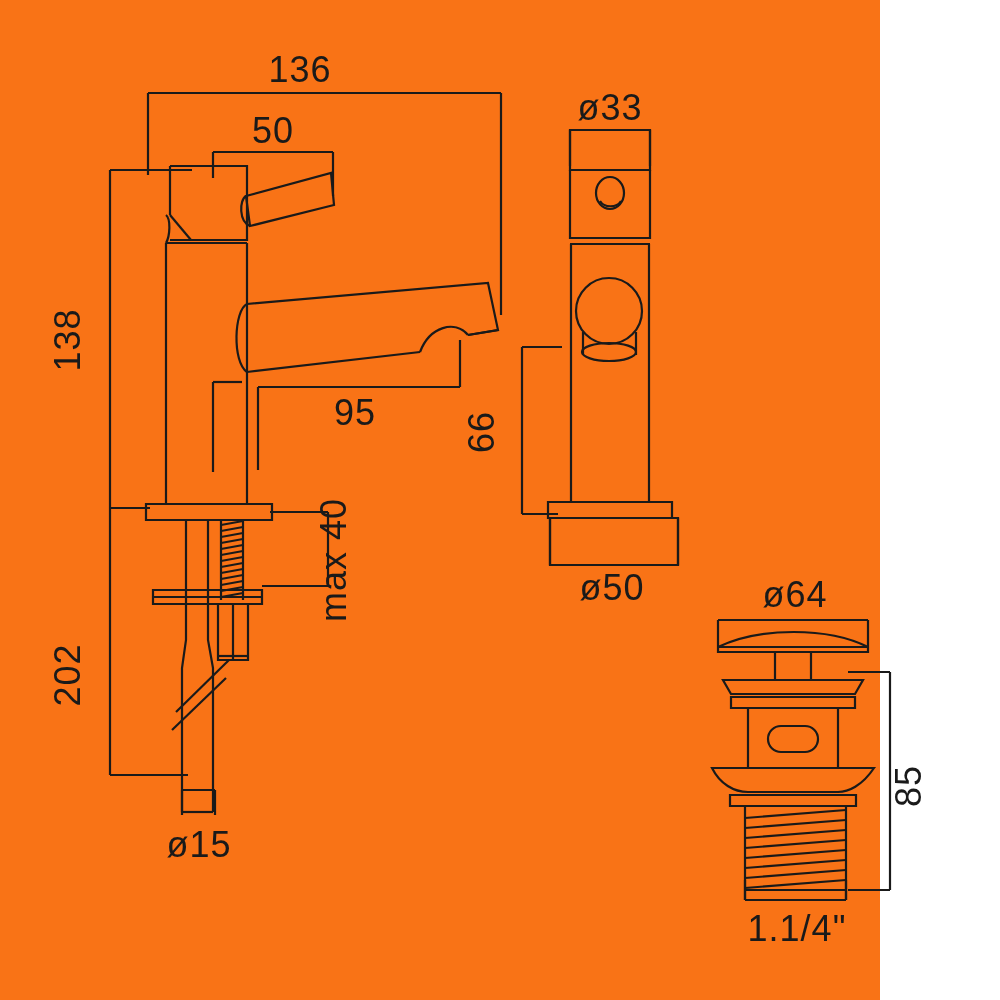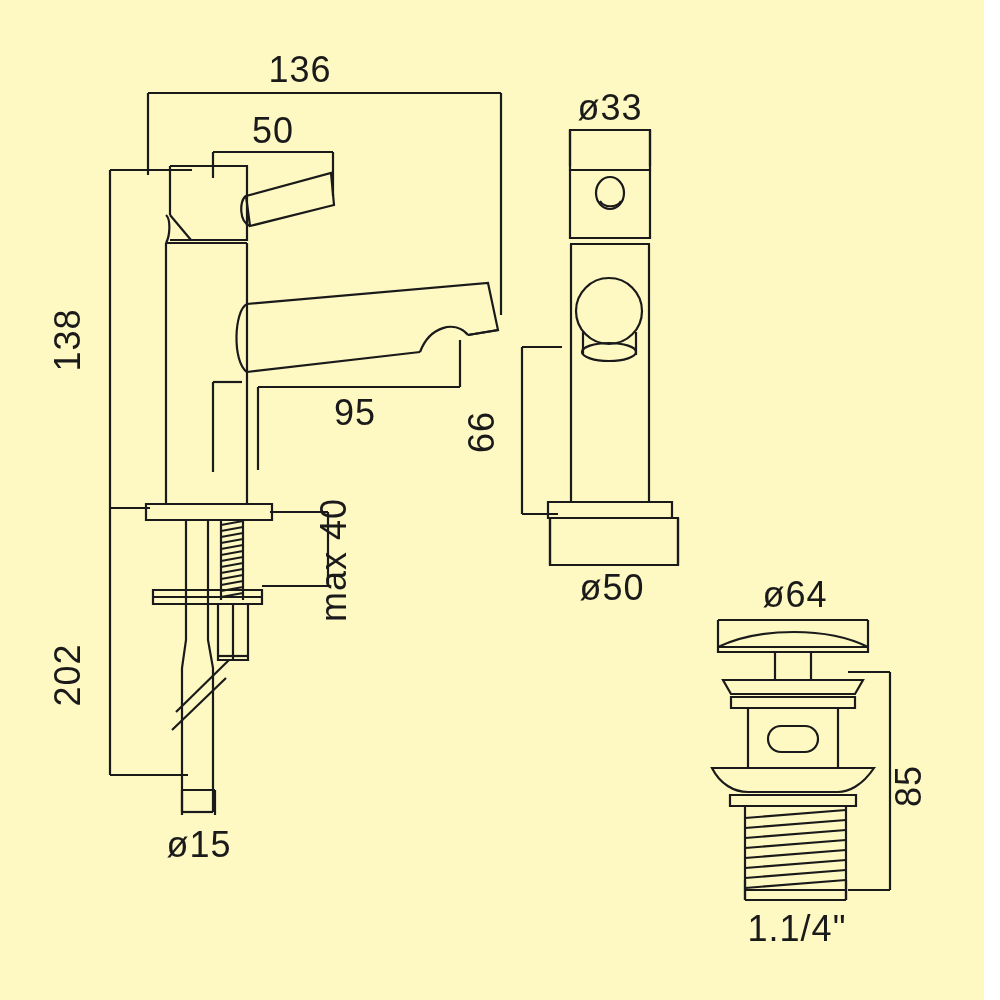--- a/index.html
+++ b/index.html
@@ -2,21 +2,21 @@
 <html><head>
 <meta charset="utf-8">
 <title>Technical Drawing</title>
 <style>
   html,body{margin:0;padding:0;background:#ffffff;}
   body{
     width:1000px;height:1000px;overflow:hidden;
     font-family:"Liberation Sans", sans-serif;
     background:#ffffff;
   }
-  #sheet{position:relative;width:984px;height:1000px;background:#fef9c3;}
+  #sheet{position:relative;width:880px;height:1000px;background:#f97316;}
   #sheet svg{position:absolute;left:0;top:0;}
   .dimtext{
     font-family:"Liberation Sans", sans-serif;
     font-size:36px;
     fill:#1a1a1a;
     letter-spacing:1px;
   }
 </style>
 </head>
 <body>

